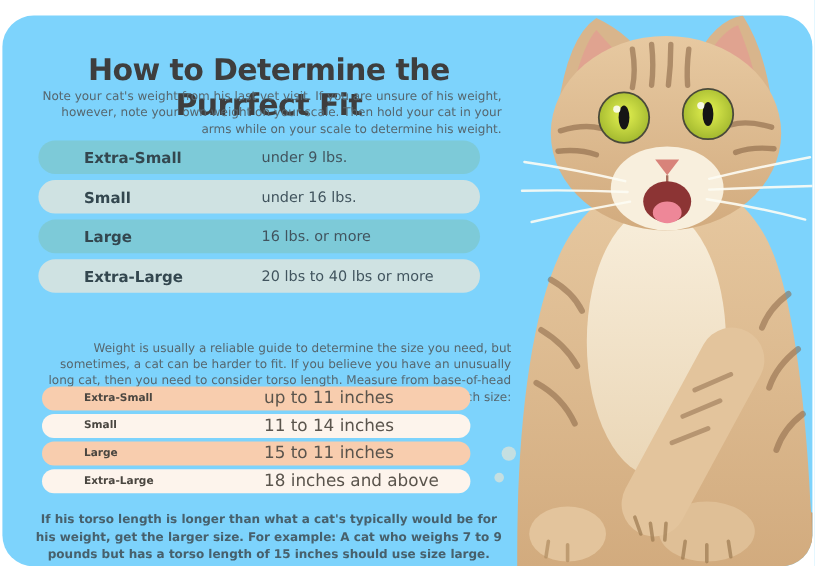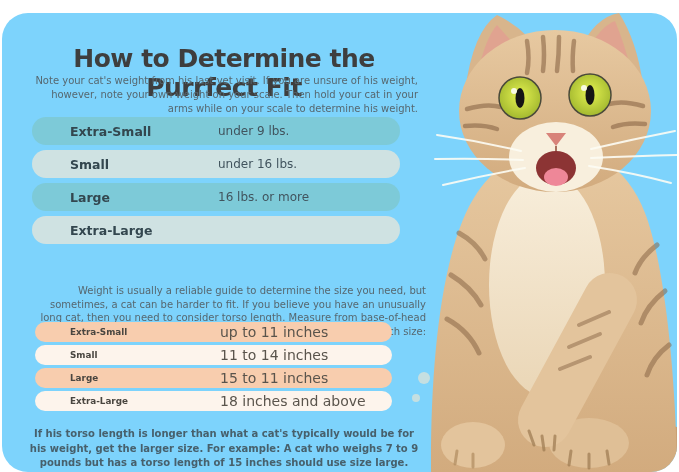--- a/index.html
+++ b/index.html
@@ -165,20 +165,21 @@
     <div class="weight-row light">
       <span class="weight-label">Small</span>
       <span class="weight-value">under 16 lbs.</span>
     </div>
     <div class="weight-row dark">
       <span class="weight-label">Large</span>
       <span class="weight-value">16 lbs. or more</span>
     </div>
     <div class="weight-row light">
       <span class="weight-label">Extra-Large</span>
+      <span class="weight-value">20 lbs to 40 lbs or more</span>
     </div>
   </div>
 
   <p class="para mid">Weight is usually a reliable guide to determine the size you need, but sometimes, a cat can be harder to fit. If you believe you have an unusually long cat, then you need to consider torso length. Measure from base-of-head to base-of-tail. Here are typical torso length limits for each size:</p>
 
   <div class="torso-table">
     <div class="torso-row dark">
       <span class="torso-label">Extra-Small</span>
       <span class="torso-value">up to 11 inches</span>
     </div>

